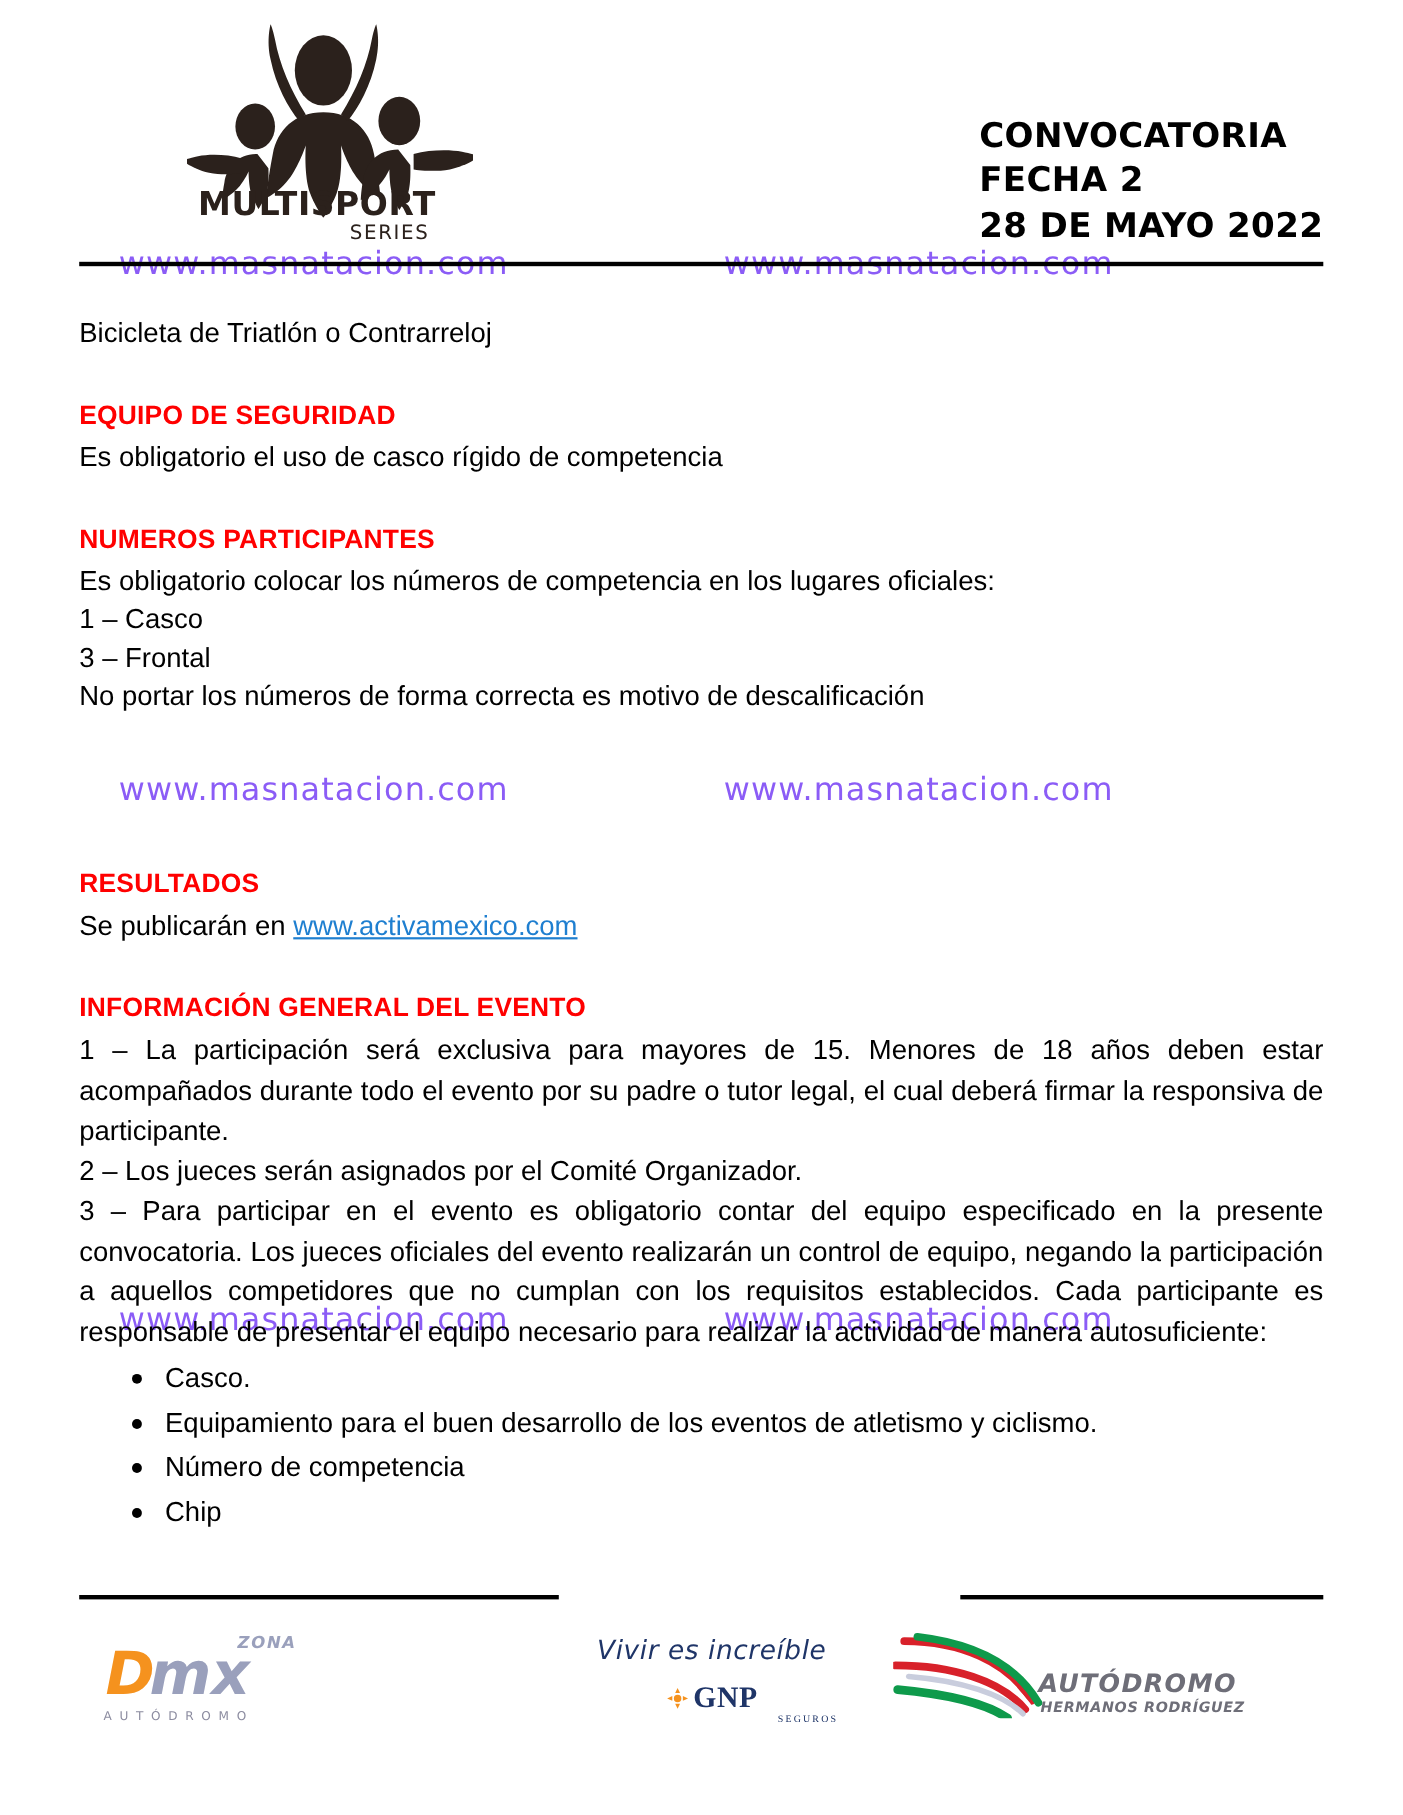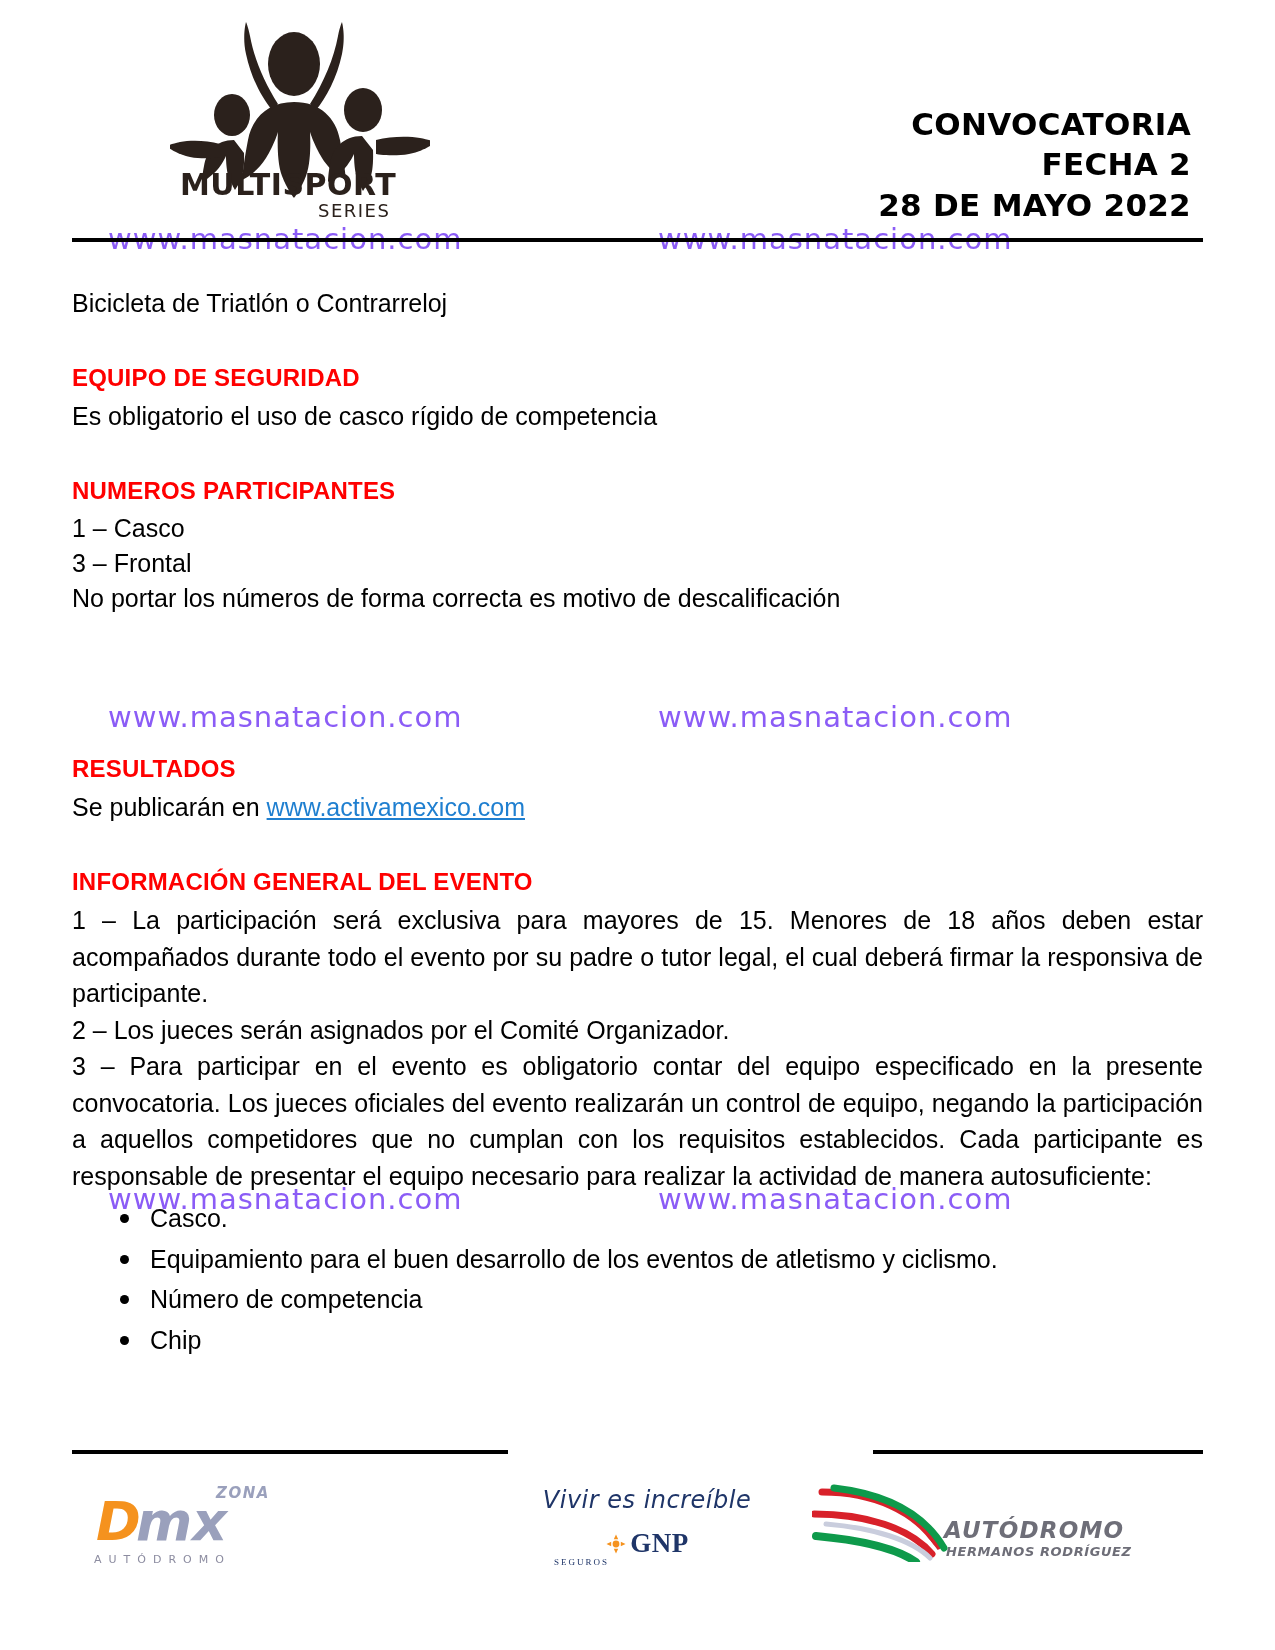--- a/index.html
+++ b/index.html
@@ -49,23 +49,23 @@
   .logo-block {
     position: absolute;
     left: 98px;
     top: 12px;
     width: 260px;
     height: 215px;
   }
   .logo-svg { display:block; }
   .header-titles {
     position: absolute;
-    right: 12px;
+    right: 0;
     top: 104px;
-    text-align: right;
+    text-align: left;
     line-height: 1.30;
   }
   .header-titles div {
     font-family: "DejaVu Sans", sans-serif;
     font-weight: bold;
     font-size: 31px;
     letter-spacing: 0.3px;
     color: #000;
   }
   .header-rule {
@@ -208,21 +208,21 @@
     font-weight: bold;
     font-size: 27px;
     color: #1F3568;
     letter-spacing: 0.5px;
   }
   .gnp-sub {
     font-family: "Liberation Serif", serif;
     font-size: 9px;
     color: #1F3568;
     letter-spacing: 2px;
-    text-align: left;
+    text-align: right;
     margin-top: -2px;
     margin-left: 22px;
   }
   .dmx-sub {
     font-family: "DejaVu Sans", sans-serif;
     font-size: 11px;
     color: #8C8CA0;
     letter-spacing: 7px;
     margin-top: 1px;
     margin-left: 6px;
@@ -287,20 +287,21 @@
       <div class="spacer-md"></div>
 
       <h2 class="section-head">EQUIPO DE SEGURIDAD</h2>
       <div class="gap-head"></div>
       <p class="para">Es obligatorio el uso de casco rígido de competencia</p>
 
       <div class="spacer-md"></div>
 
       <h2 class="section-head">NUMEROS PARTICIPANTES</h2>
       <div class="gap-head"></div>
+      <p class="para">Es obligatorio colocar los números de competencia en los lugares oficiales:</p>
       <p class="para">1 – Casco</p>
       <p class="para">3 – Frontal</p>
       <p class="para">No portar los números de forma correcta es motivo de descalificación</p>
 
       <div class="spacer-lg"></div>
       <div class="spacer-md"></div>
 
       <h2 class="section-head">RESULTADOS</h2>
       <div class="gap-head"></div>
       <p class="para"><span>Se publicarán en </span><a class="link" href="#">www.activamexico.com</a></p>

